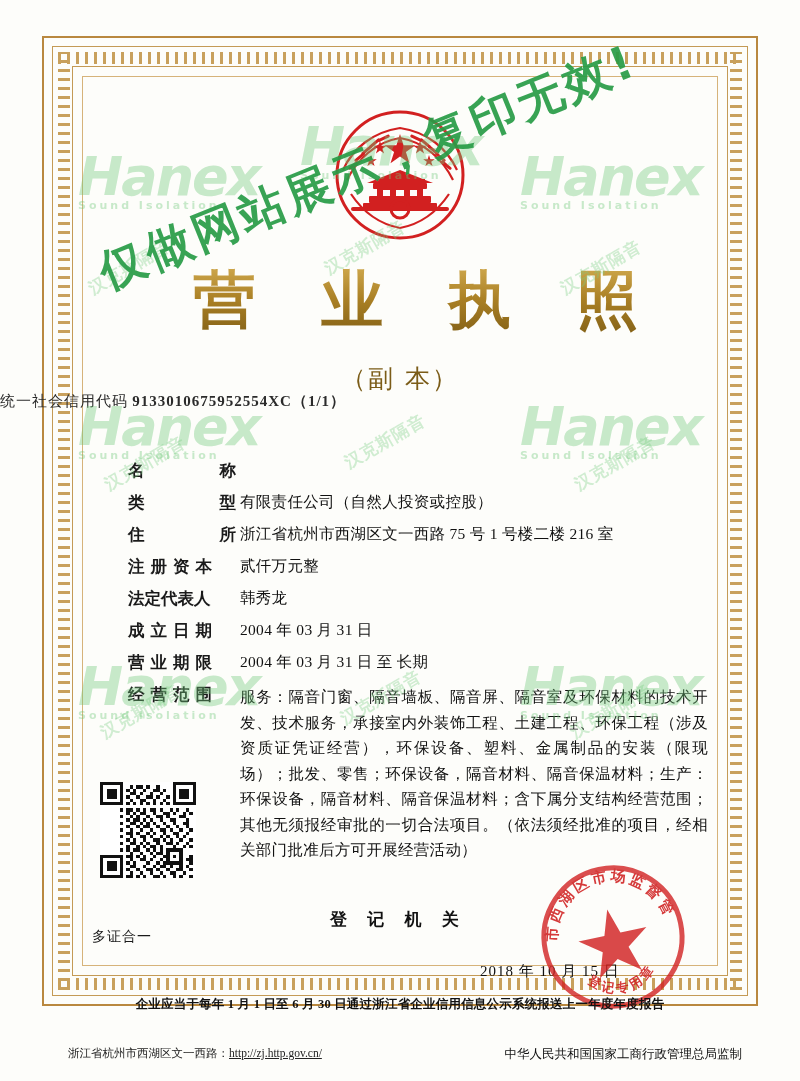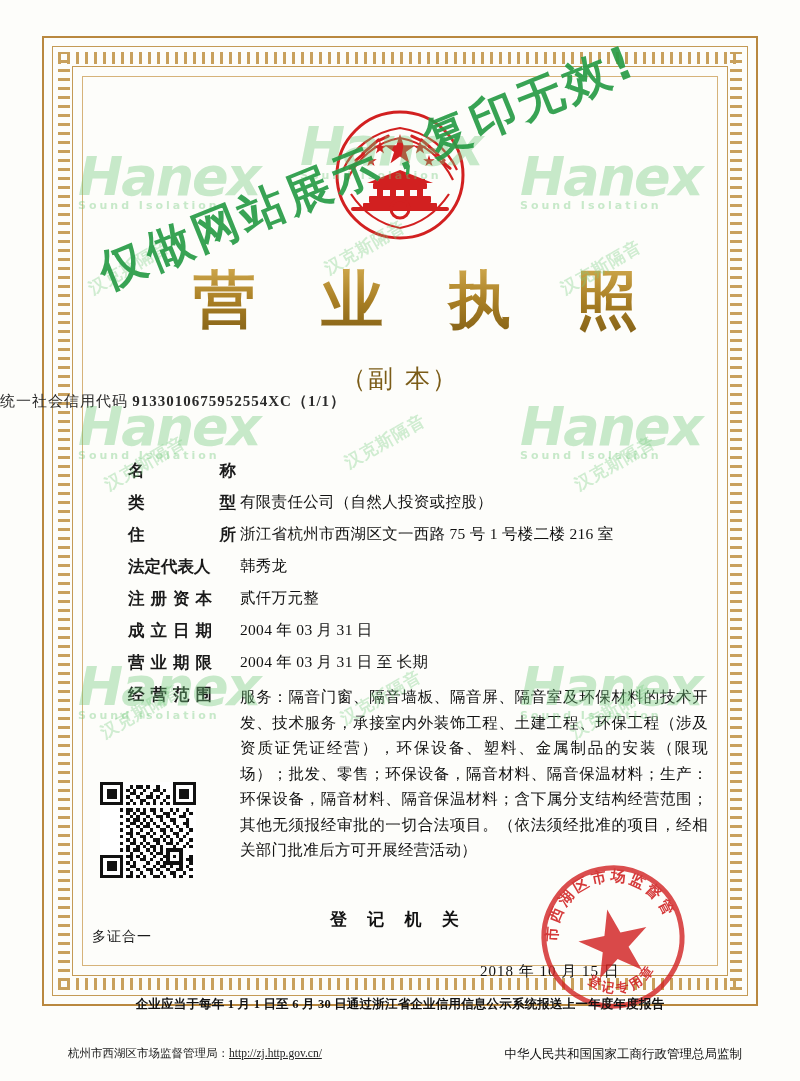--- a/index.html
+++ b/index.html
@@ -337,26 +337,26 @@
     </div>
     <div class="field-row">
       <div class="field-label sp5">类　　型</div>
       <div class="field-value">有限责任公司（自然人投资或控股）</div>
     </div>
     <div class="field-row">
       <div class="field-label sp5">住　　所</div>
       <div class="field-value">浙江省杭州市西湖区文一西路 75 号 1 号楼二楼 216 室</div>
     </div>
     <div class="field-row">
+      <div class="field-label sp4">注册资本</div>
+      <div class="field-value">贰仟万元整</div>
+    </div>
+    <div class="field-row">
       <div class="field-label">法定代表人</div>
       <div class="field-value">韩秀龙</div>
-    </div>
-    <div class="field-row">
-      <div class="field-label sp4">注册资本</div>
-      <div class="field-value">贰仟万元整</div>
     </div>
     <div class="field-row">
       <div class="field-label sp4">成立日期</div>
       <div class="field-value">2004 年 03 月 31 日</div>
     </div>
     <div class="field-row">
       <div class="field-label sp4">营业期限</div>
       <div class="field-value">2004 年 03 月 31 日 至 长期</div>
     </div>
     <div class="field-row">
@@ -592,21 +592,21 @@
         <textPath href="#sealTopArc" startOffset="50%" text-anchor="middle">杭州市西湖区市场监督管理局</textPath>
       </text>
       <text font-family="DejaVu Sans, sans-serif" font-size="13" fill="#d02020" letter-spacing="3" font-weight="bold">
         <textPath href="#sealBottomArc" startOffset="50%" text-anchor="middle">登记专用章</textPath>
       </text>
     </svg>
   </div>
 
   <div class="footer-note">企业应当于每年 1 月 1 日至 6 月 30 日通过浙江省企业信用信息公示系统报送上一年度年度报告</div>
   <div class="footer-left">
-    <span>杭州市西湖区市场监督管理局：</span><span class="url">http://zj.http.gov.cn/</span>
+    <span>浙江省杭州市西湖区文一西路：</span><span class="url">http://zj.http.gov.cn/</span>
   </div>
   <div class="footer-right">中华人民共和国国家工商行政管理总局监制</div>
 
   <div class="wm-layer">
     <div class="wm-hanex" style="left:78px;  top:150px;">Hanex<small>Sound Isolation</small></div>
     <div class="wm-hanex" style="left:300px; top:120px;">Hanex<small>Sound Isolation</small></div>
     <div class="wm-hanex" style="left:520px; top:150px;">Hanex<small>Sound Isolation</small></div>
     <div class="wm-hanex" style="left:78px;  top:400px;">Hanex<small>Sound Isolation</small></div>
     <div class="wm-hanex" style="left:520px; top:400px;">Hanex<small>Sound Isolation</small></div>
     <div class="wm-hanex" style="left:78px;  top:660px;">Hanex<small>Sound Isolation</small></div>

